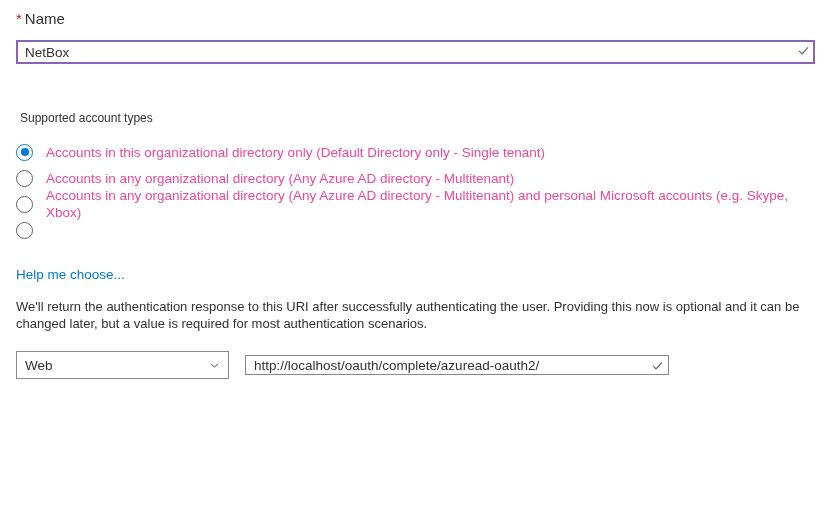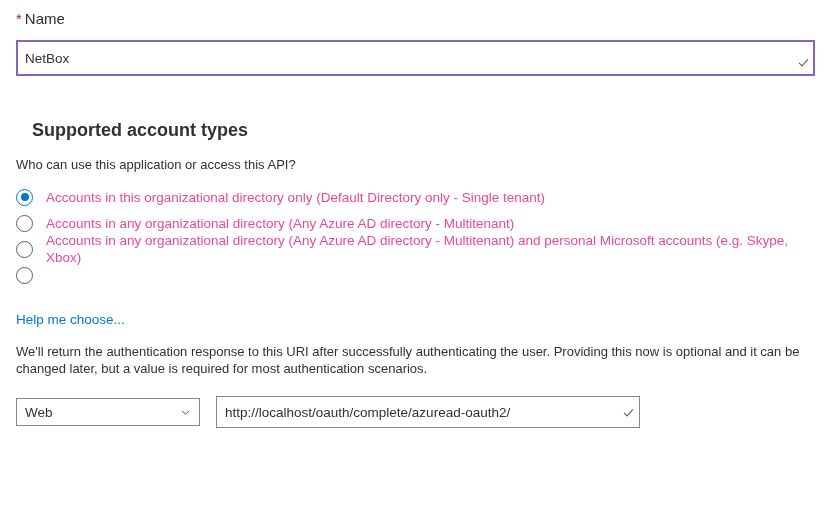--- a/index.html
+++ b/index.html
@@ -33,21 +33,21 @@
     margin-right: 3px;
   }
   .help-text {
     font-size: 13px;
     color: #323130;
     line-height: 17px;
     margin: 0 0 10px 0;
   }
   .textbox {
     position: relative;
-    height: 36px;
+    height: 24px;
     border: 1px solid #8a8886;
     background: #ffffff;
     display: flex;
     align-items: flex-end;
     width: 799px;
     gap: 7px;
   }
   .textbox.focused {
     border-color: #8764b8;
     box-shadow: inset 0 0 0 1px #8764b8;
@@ -68,24 +68,24 @@
     height: 26px;
     display: flex;
     align-items: center;
     justify-content: center;
     color: #605e5c;
     flex: 0 0 auto;
   }
 
   
   .section-heading {
-    font-size: 18px;
-    font-weight: 700;
-    color: #323130;
-    margin: 16px;
+    font-size: 12px;
+    font-weight: 400;
+    color: #323130;
+    margin: 4px;
     line-height: 20px;
   }
   .sec-supported { margin-top: 44px; }
   .sec-redirect { margin-top: 45px; }
   .sub-question {
     font-size: 13px;
     color: #323130;
     margin: 16px 0 0 0;
     line-height: 17px;
   }
@@ -142,21 +142,21 @@
   }
 
   
   .redirect-row {
     display: flex;
     align-items: center;
     margin-top: 19px;
     gap: 16px;
   }
   .dropdown {
-    width: 184px;
+    width: 213px;
     height: 28px;
     border: 1px solid #8a8886;
     background: #ffffff;
     display: flex;
     align-items: center;
     padding: 0 0 0 8px;
     cursor: pointer;
   }
   .dropdown span.val {
     flex: 1;
@@ -165,21 +165,21 @@
   }
   .chev {
     width: 28px;
     display: flex;
     align-items: center;
     justify-content: center;
     color: #323130;
   }
   .uri-box {
     width: 424px;
-    height: 32px;
+    height: 20px;
     border: 1px solid #8a8886;
     background: #ffffff;
     display: flex;
     align-items: center;
   }
   .uri-box input {
     border: 0;
     outline: none;
     background: transparent;
     font-family: "Liberation Sans", sans-serif;
@@ -205,21 +205,20 @@
     <input type="text" value="NetBox" style="">
     <span class="check-icon">
       <svg width="13" height="13" viewBox="0 0 16 16" fill="none" stroke="#605e5c" stroke-width="1.3">
         <path d="M2.5 8.6 L6.2 12.2 L13.5 4.2"></path>
       </svg>
     </span>
   </div>
 
   
   <h2 class="section-heading sec-supported">Supported account types</h2>
-  <p class="sub-question">Who can use this application or access this API?</p>
 
   <div class="radio-list">
     <div class="radio-row">
       <span class="radio checked"></span>
       <span class="radio-label">Accounts in this organizational directory only (Default Directory only - Single tenant)</span>
     </div>
     <div class="radio-row">
       <span class="radio"></span>
       <span class="radio-label">Accounts in any organizational directory (Any Azure AD directory - Multitenant)</span>
     </div>

